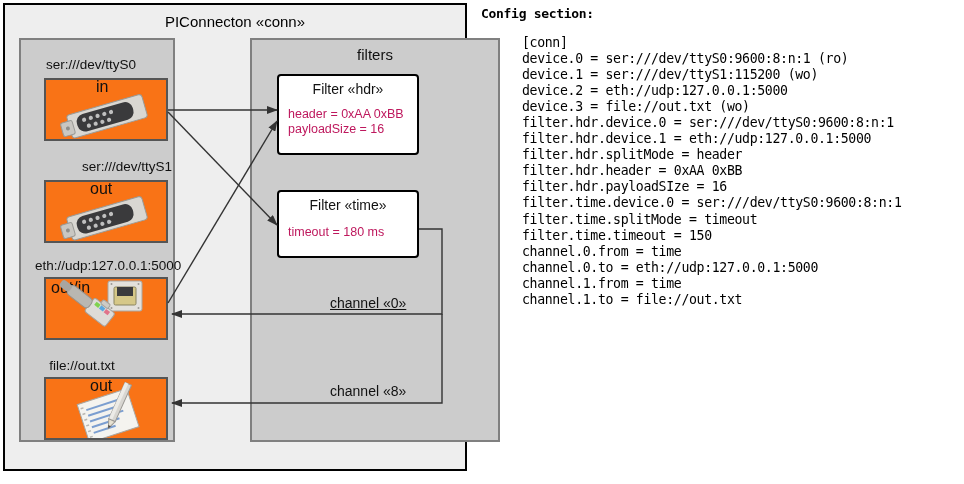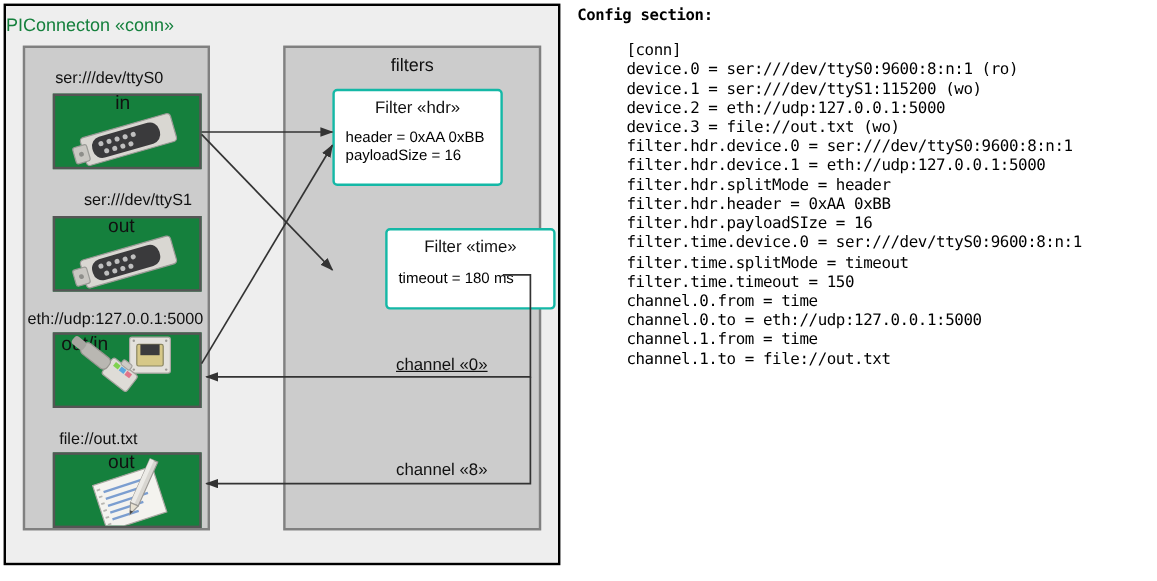--- a/index.html
+++ b/index.html
@@ -3,39 +3,39 @@
 <meta charset="utf-8">
 <style>
   html,body{margin:0;padding:0;background:#ffffff;}
   body{width:964px;height:484px;overflow:hidden;
        font-family:"Liberation Sans","DejaVu Sans",sans-serif;}
   #root{position:relative;width:964px;height:484px;}
 
   
   .outer-box{position:absolute;left:3px;top:3px;width:464px;height:468px;
              background:#eeeeee;border:2px solid #000000;box-sizing:border-box;}
-  .outer-title{position:absolute;left:0;top:8px;width:100%;
-               font-size:15px;color:#15803d;}
+  .outer-title{position:absolute;left:0;top:8px;width:100%;text-align:center;
+               font-size:15px;color:#000000;}
 
   .panel{position:absolute;background:#cccccc;border:2px solid #808080;
          box-sizing:border-box;}
   .panel-title{position:absolute;left:0;top:6px;width:100%;text-align:center;
                font-size:15px;color:#111;}
 
   .dev-label{position:absolute;text-align:center;font-size:13.5px;color:#111;
              white-space:nowrap;}
-  .dev-box{position:absolute;background:#15803d;border:2px solid #555555;
+  .dev-box{position:absolute;background:#f97316;border:2px solid #555555;
            box-sizing:border-box;}
   .dev-dir{position:absolute;font-size:16px;color:#111;}
 
-  .filter-box{position:absolute;background:#ffffff;border:2px solid #14b8a6;
+  .filter-box{position:absolute;background:#ffffff;border:2px solid #000000;
               border-radius:4px;box-sizing:border-box;}
   .filter-title{position:absolute;left:0;top:5px;width:100%;text-align:center;
                 font-size:14px;color:#111;}
-  .filter-attrs{position:absolute;left:9px;font-size:12.5px;color:#000000;
+  .filter-attrs{position:absolute;left:9px;font-size:12.5px;color:#be185d;
                 line-height:15px;}
 
   .chan-label{position:absolute;font-size:14px;color:#111;white-space:nowrap;}
 
   svg.overlay{position:absolute;left:0;top:0;width:964px;height:484px;
               pointer-events:none;}
 
   
   .config{position:absolute;left:481px;top:6px;width:480px;}
   .config-head{font-family:"DejaVu Sans Mono","Liberation Mono",monospace;
@@ -49,21 +49,21 @@
 <body>
 
 <div id="root">
 
   <div class="outer-box">
     <div class="outer-title">PIConnecton «conn»</div>
   </div>
 
   <div class="panel" style="left:19px;top:38px;width:156px;height:404px;"></div>
 
-  <div class="panel" style="left:236px;top:38px;width:215px;height:404px;text-decoration:underline;">
+  <div class="panel" style="left:250px;top:38px;width:250px;height:404px;text-decoration:underline;">
     <div class="panel-title">filters</div>
   </div>
 
   <div class="dev-label" style="left:19px;top:57px;width:144px;">ser:///dev/ttyS0</div>
   <div class="dev-box" style="left:44px;top:78px;width:124px;height:63px;">
     <div class="dev-dir" style="left:50px;top:-2px;">in</div>
     <svg width="120" height="59" viewBox="0 0 120 59" style="position:absolute;left:0;top:0;">
       <g transform="rotate(-16 62 36)">
         <rect x="22" y="24" width="78" height="24" rx="3" fill="#d9d7d2" stroke="#9a9a96" stroke-width="1"></rect>
         <rect x="30" y="27" width="58" height="18" rx="8" fill="#3a3a3c"></rect>
@@ -75,21 +75,21 @@
         <circle cx="41" cy="40" r="2.1" fill="#bfbfbf"></circle>
           <circle cx="48" cy="40" r="2.1" fill="#bfbfbf"></circle>
         <circle cx="55" cy="40" r="2.1" fill="#bfbfbf"></circle>
           <circle cx="62" cy="40" r="2.1" fill="#bfbfbf"></circle>
         <rect x="14" y="30" width="12" height="14" rx="2" fill="#c9c7c2" stroke="#9a9a96" stroke-width="1"></rect>
         <circle cx="20" cy="37" r="2" fill="#8e8e8a"></circle>
       </g>
     </svg>
   </div>
 
-  <div class="dev-label" style="left:21px;top:159px;width:156px;padding-left:16px;">ser:///dev/ttyS1</div>
+  <div class="dev-label" style="left:33px;top:159px;width:156px;padding-left:16px;">ser:///dev/ttyS1</div>
   <div class="dev-box" style="left:44px;top:180px;width:124px;height:63px;">
     <div class="dev-dir" style="left:44px;top:-2px;">out</div>
     <svg width="120" height="59" viewBox="0 0 120 59" style="position:absolute;left:0;top:0;">
       <g transform="rotate(-16 62 36)">
         <rect x="22" y="24" width="78" height="24" rx="3" fill="#d9d7d2" stroke="#9a9a96" stroke-width="1"></rect>
         <rect x="30" y="27" width="58" height="18" rx="8" fill="#3a3a3c"></rect>
         <circle cx="38" cy="33" r="2.1" fill="#bfbfbf"></circle>
           <circle cx="45" cy="33" r="2.1" fill="#bfbfbf"></circle>
         <circle cx="52" cy="33" r="2.1" fill="#bfbfbf"></circle>
           <circle cx="59" cy="33" r="2.1" fill="#bfbfbf"></circle>
@@ -97,21 +97,21 @@
         <circle cx="41" cy="40" r="2.1" fill="#bfbfbf"></circle>
           <circle cx="48" cy="40" r="2.1" fill="#bfbfbf"></circle>
         <circle cx="55" cy="40" r="2.1" fill="#bfbfbf"></circle>
           <circle cx="62" cy="40" r="2.1" fill="#bfbfbf"></circle>
         <rect x="14" y="30" width="12" height="14" rx="2" fill="#c9c7c2" stroke="#9a9a96" stroke-width="1"></rect>
         <circle cx="20" cy="37" r="2" fill="#8e8e8a"></circle>
       </g>
     </svg>
   </div>
 
-  <div class="dev-label" style="left:19px;top:258px;width:160px;text-align:left;padding-left:4px;">eth://udp:127.0.0.1:5000</div>
+  <div class="dev-label" style="left:19px;top:258px;width:160px;text-align:left;padding-left:16px;">eth://udp:127.0.0.1:5000</div>
   <div class="dev-box" style="left:44px;top:277px;width:124px;height:63px;">
     <div class="dev-dir" style="left:5px;top:0px;">out/in</div>
     <svg width="120" height="59" viewBox="0 0 120 59" style="position:absolute;left:0;top:0;">
       <rect x="62" y="2" width="34" height="30" rx="2" fill="#e3e1dc" stroke="#a9a7a2" stroke-width="1"></rect>
       <rect x="68" y="8" width="22" height="18" rx="1.5" fill="#d6c888" stroke="#8a8560" stroke-width="1"></rect>
       <rect x="71" y="8" width="16" height="9" fill="#3b3b3d"></rect>
       <circle cx="65.5" cy="5" r="1" fill="#9c9a95"></circle>
         <circle cx="92.5" cy="5" r="1" fill="#9c9a95"></circle>
       <circle cx="65.5" cy="29" r="1" fill="#9c9a95"></circle>
         <circle cx="92.5" cy="29" r="1" fill="#9c9a95"></circle>
@@ -159,21 +159,21 @@
   </div>
 
   <div class="filter-box" style="left:277px;top:74px;width:142px;height:81px;">
     <div class="filter-title">Filter «hdr»</div>
     <div class="filter-attrs" style="top:31px;">
       <div>header = 0xAA 0xBB</div>
       <div>payloadSize = 16</div>
     </div>
   </div>
 
-  <div class="filter-box" style="left:277px;top:190px;width:142px;height:68px;margin-left:44px;">
+  <div class="filter-box" style="left:277px;top:190px;width:142px;height:68px;">
     <div class="filter-title">Filter «time»</div>
     <div class="filter-attrs" style="top:33px;">
       <div>timeout = 180 ms</div>
     </div>
   </div>
 
   <div class="chan-label" style="left:330px;top:295px;text-decoration:underline;">channel «0»</div>
   <div class="chan-label" style="left:330px;top:383px;">channel «8»</div>
 
   <svg class="overlay">

